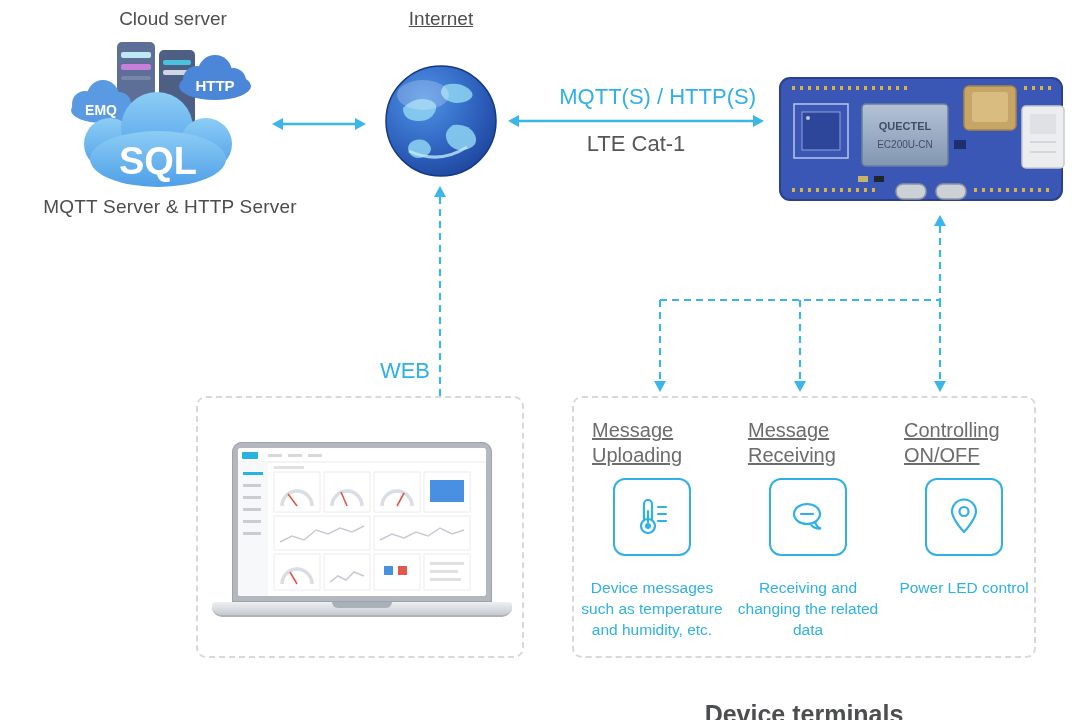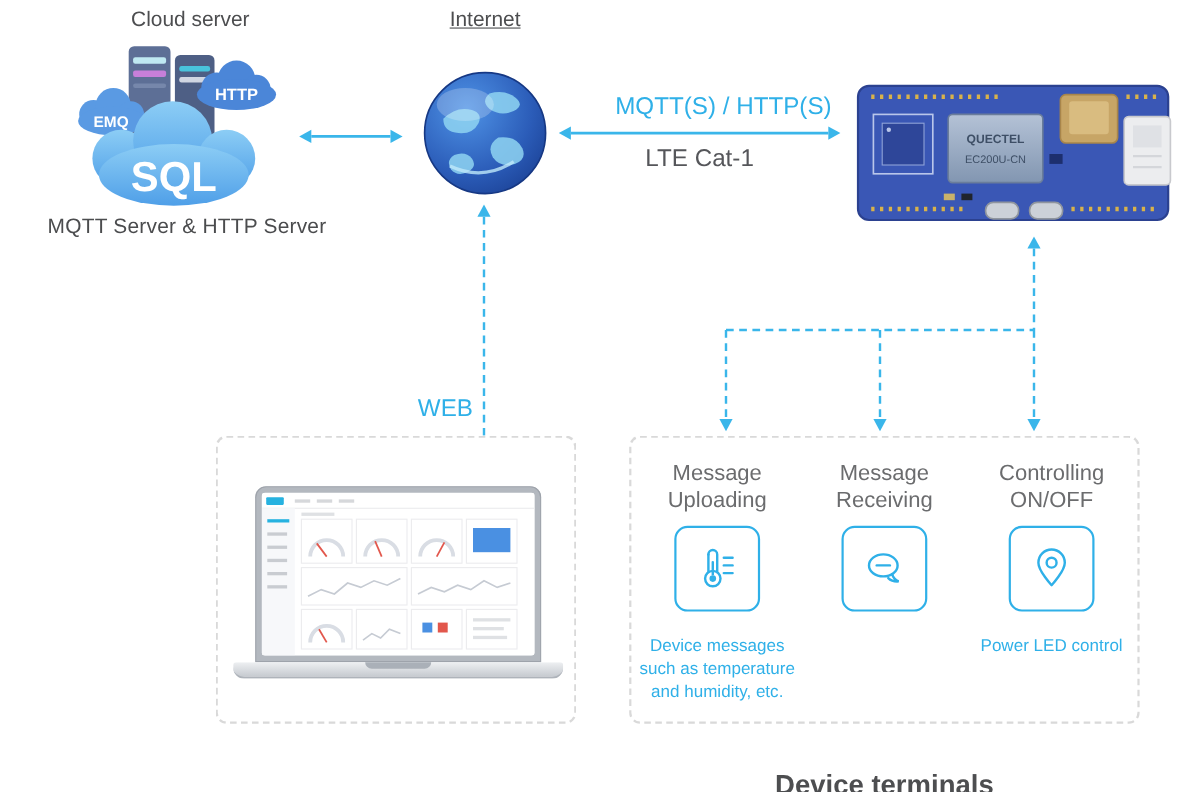--- a/index.html
+++ b/index.html
@@ -7,21 +7,21 @@
           font-family:"Liberation Sans",sans-serif;overflow:hidden;}
   .abs{position:absolute;}
   .title{font-size:19px;color:#4d4e50;text-align:center;}
   .caption{font-size:19px;color:#4b4c4e;text-align:center;letter-spacing:.2px;}
   .cyanlabel{color:#2fb0e8;font-size:22px;text-align:right;font-weight:400;}
   .graylabel{color:#55565a;font-size:22px;text-align:center;}
   .dashedbox{border:2px dashed #d9d9d9;border-radius:10px;box-sizing:border-box;background:#fff;}
   .bottomlabel{font-size:25px;color:#4d4e50;text-align:center;}
   .devrow{display:flex;width:100%;height:100%;}
   .devcol{flex:1;display:flex;flex-direction:column;align-items:center;padding-top:20px;box-sizing:border-box;}
-  .devtitle{font-size:20px;color:#6b6c6e;text-align:center;line-height:1.25;width:120px;height:54px;}
+  .devtitle{font-size:20px;color:#6b6c6e;line-height:1.25;width:120px;height:54px;text-decoration:underline;}
   .devicon{width:74px;height:74px;border:2px solid #2fb0e8;border-radius:12px;display:flex;
            align-items:center;justify-content:center;margin-top:6px;background:#fff;}
   .devdesc{font-size:15.5px;color:#2fb0e8;text-align:center;line-height:1.35;margin-top:22px;width:156px;}
   .laptop-screen{position:absolute;left:34px;top:44px;width:260px;height:160px;background:#b3b8bf;
                  border-radius:10px 10px 0 0;padding:6px;box-sizing:border-box;box-shadow:0 0 0 1px #9ea3ab inset;}
   .laptop-inner{width:100%;height:100%;background:#fff;border-radius:3px;overflow:hidden;}
   .laptop-base{position:absolute;left:14px;top:204px;width:300px;height:15px;
                background:linear-gradient(#eef0f2,#c6cad0);border-radius:3px 3px 10px 10px;
                border-bottom:2px solid #aeb3ba;box-sizing:border-box;}
   .laptop-notch{position:absolute;left:120px;top:0;width:60px;height:6px;background:#aab0b8;border-radius:0 0 8px 8px;}
@@ -257,20 +257,21 @@
       </div>
       <div class="devcol">
         <div class="devtitle">Message Receiving</div>
         <div class="devicon">
           <svg width="44" height="44" viewBox="0 0 44 44" fill="none" stroke="#2fb0e8" stroke-width="2.2" stroke-linecap="round">
             <ellipse cx="21" cy="19" rx="13" ry="10"></ellipse>
             <path d="M29,27 q1.5,5 6,6.5 q-6,0.5 -9.5,-3"></path>
             <line x1="15" y1="19" x2="27" y2="19"></line>
           </svg>
         </div>
+        <div class="devdesc">Receiving and changing the related data</div>
       </div>
       <div class="devcol">
         <div class="devtitle">Controlling ON/OFF</div>
         <div class="devicon">
           <svg width="44" height="44" viewBox="0 0 44 44" fill="none" stroke="#2fb0e8" stroke-width="2.2" stroke-linecap="round" stroke-linejoin="round">
             <path d="M22,37 C22,37 10,24 10,16.5 A12,12 0 1 1 34,16.5 C34,24 22,37 22,37 Z"></path>
             <circle cx="22" cy="16.5" r="4.5"></circle>
           </svg>
         </div>
         <div class="devdesc">Power LED control</div>

